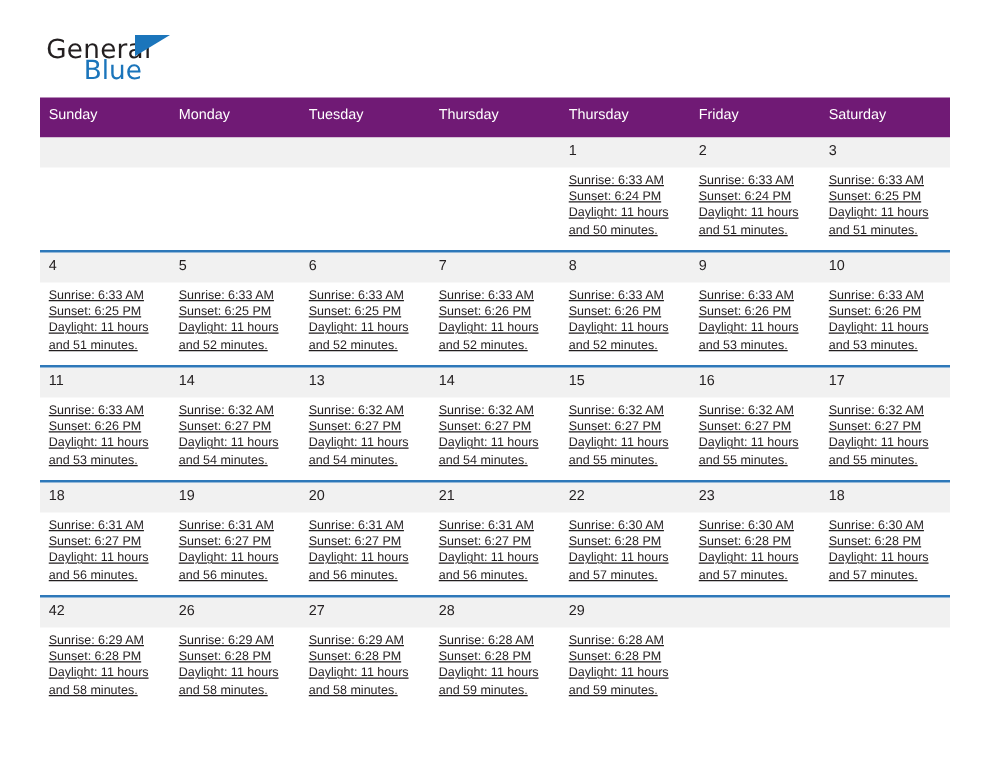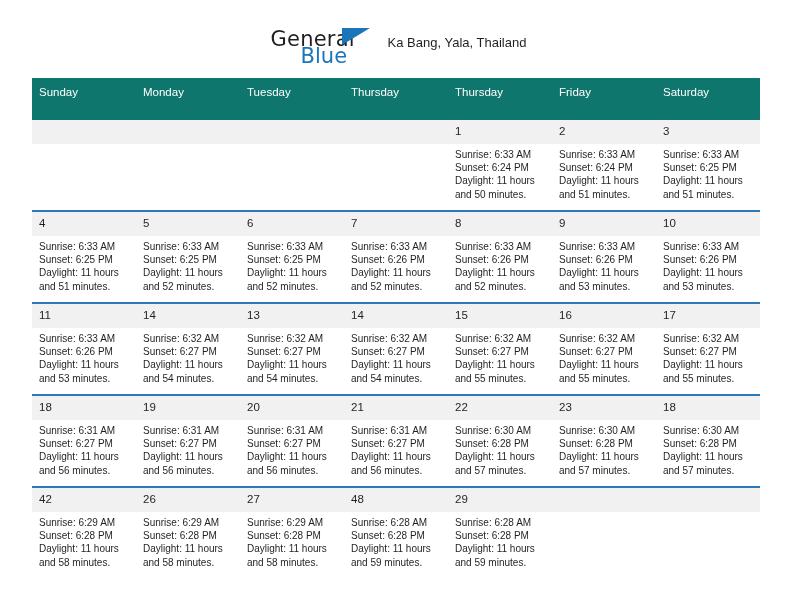--- a/index.html
+++ b/index.html
@@ -23,20 +23,21 @@
   }
 
   
   .topbar {
     display: flex;
     align-items: flex-start;
     justify-content: center;
     padding-top: 26px;
     height: 78px;
     box-sizing: border-box;
+    flex-direction: column;
   }
   .logo {
     position: relative;
     width: 118px;
     height: 52px;
     padding-left: 4px;
   }
   .logo-general {
     font-size: 21px;
     letter-spacing: .2px;
@@ -84,26 +85,26 @@
     white-space: nowrap;
   }
 
   
   table.cal {
     width: 728px;
     border-collapse: collapse;
     table-layout: fixed;
   }
   table.cal th {
-    background: #0f766e;
+    background: #701a75;
     color: #ffffff;
     font-size: 11.5px;
     font-weight: normal;
     text-align: left;
-    padding: 5px 0 18px 7px;
+    padding: 5px 0 8px 7px;
     height: 19px;
     line-height: 1;
   }
   td.daycell {
     vertical-align: top;
     padding: 0;
     height: 90px;
     border-top: 2px solid #2e78b9;
   }
   tr.week-first td.daycell { border-top: none; }
@@ -114,36 +115,36 @@
     padding: 6px 0 6px 7px;
     color: #231f20;
     height: 12px;
   }
   .daynum.empty { color: transparent; }
   .dayinfo {
     padding: 4px 6px 0 7px;
     font-size: 10px;
     line-height: 13.2px;
     color: #231f20;
+    text-decoration: underline;
   }
   .dayinfo div { white-space: nowrap; }
 </style>
 </head>
 <body>
 
 <div class="page">
 
   <div class="topbar">
     <div class="logo">
       <span class="logo-general">General</span>
       <span class="logo-tri"></span>
       <span class="logo-blue">Blue</span>
     </div>
     <div class="titlebox">
-      <div class="cal-sub">Ka Bang, Yala, Thailand</div>
     </div>
   </div>
 
   <table class="cal">
     <thead>
       <tr id="weekday-row">
           <th>Sunday</th>
           <th>Monday</th>
           <th>Tuesday</th>
           <th>Thursday</th>
@@ -411,21 +412,21 @@
           <td class="daycell">
             <div class="daynum">27</div>
             <div class="dayinfo">
               <div>Sunrise: 6:29 AM</div>
               <div>Sunset: 6:28 PM</div>
               <div>Daylight: 11 hours</div>
               <div>and 58 minutes.</div>
             </div>
           </td>
           <td class="daycell">
-            <div class="daynum">48</div>
+            <div class="daynum">28</div>
             <div class="dayinfo">
               <div>Sunrise: 6:28 AM</div>
               <div>Sunset: 6:28 PM</div>
               <div>Daylight: 11 hours</div>
               <div>and 59 minutes.</div>
             </div>
           </td>
           <td class="daycell">
             <div class="daynum">29</div>
             <div class="dayinfo">

